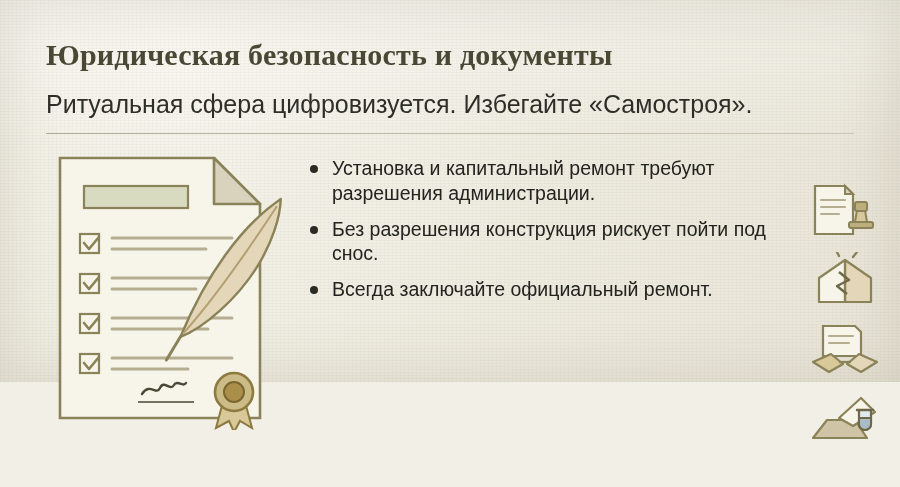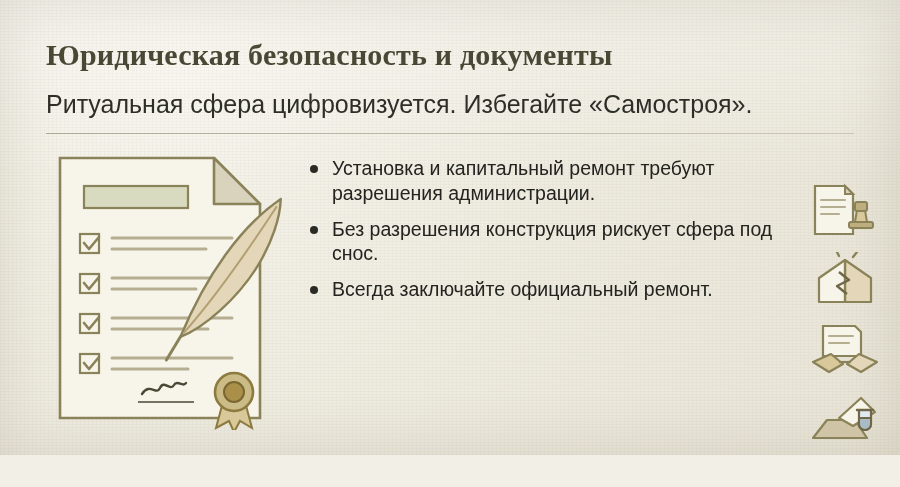--- a/index.html
+++ b/index.html
@@ -10,21 +10,21 @@
     width: 900px;
     height: 487px;
     overflow: hidden;
     font-family: "Liberation Serif", serif;
     background: #f2efe6;
   }
 
   .slide {
     position: relative;
     width: 900px;
-    height: 455px;
+    height: 382px;
     background:
       linear-gradient(180deg, rgba(255,255,255,0.35), rgba(255,255,255,0) 40%),
       radial-gradient(circle at 20% 15%, #f6f4ec 0%, #eeebe0 45%, #e8e4d7 100%);
     box-sizing: border-box;
   }
   
   .paper-texture {
     position: absolute;
     inset: 0;
     background-image:
@@ -193,21 +193,21 @@
             <path d="M-10 10 L-18 40 L-5 33 L0 44 L6 33 L18 40 L10 10 Z" fill="#d8c89a" stroke="#8c7a3f" stroke-width="2"></path>
             <circle cx="0" cy="4" r="19" fill="#cbbb86" stroke="#8c7a3f" stroke-width="2.6"></circle>
             <circle cx="0" cy="4" r="10" fill="#a98f4a" stroke="#7a6630" stroke-width="2"></circle>
           </g>
         </svg>
       </div>
 
       <div class="bullets">
         <ul class="bullet-list">
           <li>Установка и капитальный ремонт требуют разрешения администрации.</li>
-          <li>Без разрешения конструкция рискует сфера под снос.</li>
+          <li>Без разрешения конструкция рискует пойти под снос.</li>
           <li>Всегда заключайте официальный ремонт.</li>
         </ul>
       </div>
     </div>
   </div>
 
   <div class="side-icons">
 
     <div class="side-icon">
       <svg width="72" height="56" viewBox="0 0 72 56" xmlns="http://www.w3.org/2000/svg">

